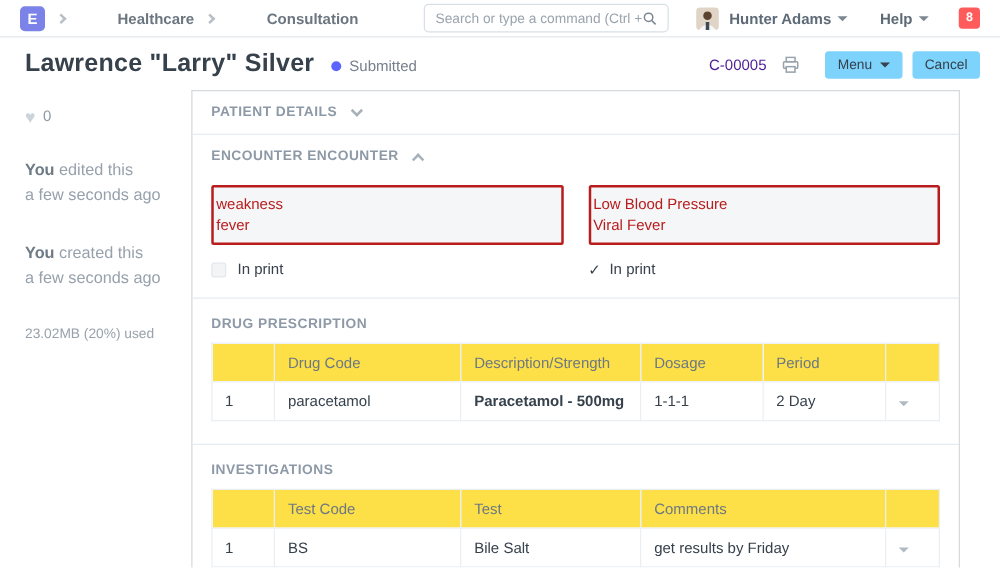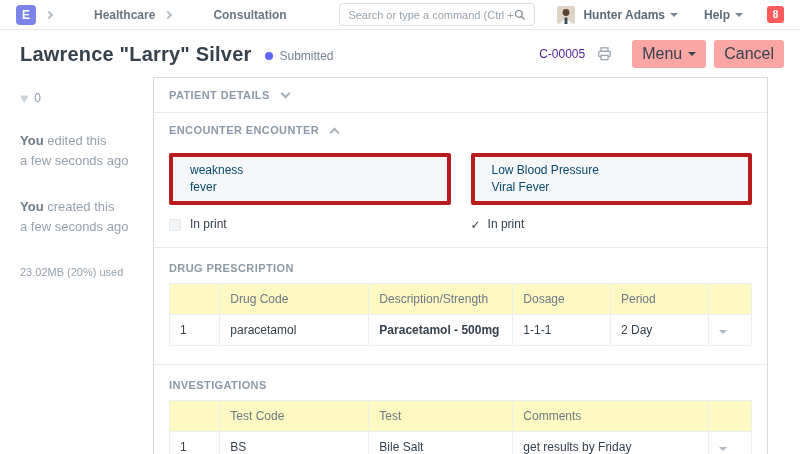--- a/index.html
+++ b/index.html
@@ -31,21 +31,21 @@
 
   
   .page-head { display:flex; align-items:center; padding:10px 16px 9px 20px; }
   .page-title { font-size:20px; font-weight:bold; color:#36414c; letter-spacing:.2px; }
   .indicator { display:flex; align-items:center; margin-left:14px; margin-top:3px; }
   .indicator .dot { width:8px; height:8px; border-radius:50%; background:#5e64ff; margin-right:6px; }
   .indicator .txt { font-size:12px; font-weight:normal; color:#76818c; }
   .head-right { margin-left:auto; display:flex; align-items:center; }
   .doc-id { font-size:12px; color:#4c1d95; margin-right:12px; }
   .print-btn { margin-right:12px; cursor:pointer; display:flex; }
-  .btn { background:#fca5a5; border:none; border-radius:3px; font-size:16px; color:#36414c;
+  .btn { background:#7dd3fc; border:none; border-radius:3px; font-size:11px; color:#36414c;
     padding:5px 10px; margin-left:8px; cursor:pointer; font-family:inherit; display:flex; align-items:center; }
   .btn .caret { border-top-color:#36414c; margin-left:6px; }
 
   
   .layout { display:flex; align-items:flex-start; }
   .sidebar { width:153px; flex:none; padding:14px 12px 0 20px; }
   .like-row { display:flex; align-items:center; font-size:12px; color:#8d99a6; }
   .heart { color:#ccd4da; font-size:14px; margin-right:6px; cursor:pointer; line-height:1; }
   .side-block { margin-top:26px; font-size:13px; color:#97a1ac; line-height:1.55; }
   .side-block .who { color:#6e7a86; font-weight:bold; }
@@ -56,33 +56,33 @@
   .sec { border-bottom:1px solid #e6ebef; }
   .sec:last-child { border-bottom:none; }
   .sec-head { display:flex; align-items:center; padding:11px 15px; cursor:pointer;text-align:center; }
   .sec-label { font-size:11px; font-weight:bold; color:#8d99a6; letter-spacing:.4px; }
   .chev { width:7px; height:7px; border-right:2px solid #a6b1ba; border-bottom:2px solid #a6b1ba; margin-left:12px; }
   .chev.down { transform:rotate(45deg); margin-top:-3px; }
   .chev.up { transform:rotate(-135deg); margin-top:4px; }
 
   .enc-body { display:flex; gap:20px; padding:6px 15px 16px; }
   .enc-col { flex:1; }
-  .textbox { background:#f4f6f8; border:4px solid #b91c1c; border-radius:2px; min-height:34px;
-    padding:5px 17px; font-size:12px; line-height:1.4; color:#0c4a6e; white-space:pre-line; cursor:text; }
+  .textbox { background:#f4f6f8; border:2px solid #b91c1c; border-radius:2px; min-height:34px;
+    padding:5px 2px; font-size:12px; line-height:1.4; color:#b91c1c; white-space:pre-line; cursor:text; }
   .check-row { display:flex; align-items:flex-end; margin-top:12px; cursor:pointer; }
   .check-box { width:12px; height:12px; background:#f2f4f6; border:1px solid #e3e8ec; border-radius:2px; margin-right:9px; }
   .check-mark { font-size:12px; font-weight:bold; color:#36414c; margin-right:7px; line-height:1; }
   .check-label { font-size:12px; color:#36414c; }
 
   .grid-sec { padding:0 15px 18px; }
   .grid-label { font-size:11px; font-weight:bold; color:#8d99a6; letter-spacing:.4px; padding:14px 0 9px; }
   table.grid { width:100%; border-collapse:collapse; border:1px solid #d4dade; table-layout:fixed; }
   table.grid th, table.grid td { border:1px solid #ebeff2; font-size:12px; text-align:left;
     padding:8px 10px; overflow:hidden; white-space:nowrap; }
-  table.grid th { background:#fef9c3; color:#6d7883; font-weight:normal; }
+  table.grid th { background:#fde047; color:#6d7883; font-weight:normal; }
   td.idx { text-align:right; color:#36414c; }
   td.bold { font-weight:bold; }
   td.rowcaret { text-align:center; cursor:pointer; }
   td.rowcaret .caret { border-top-color:#b0bac2; margin:0; }
 
   svg { display:block; }
 </style>
 </head>
 <body>
 

